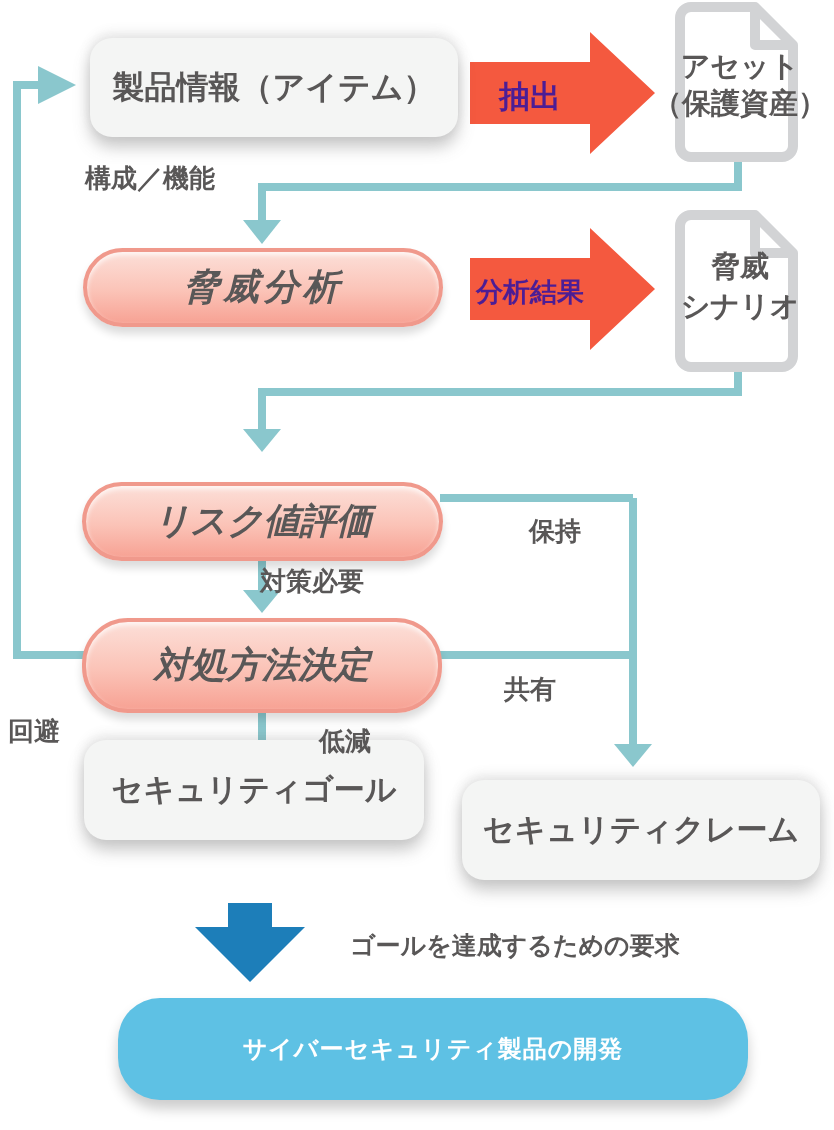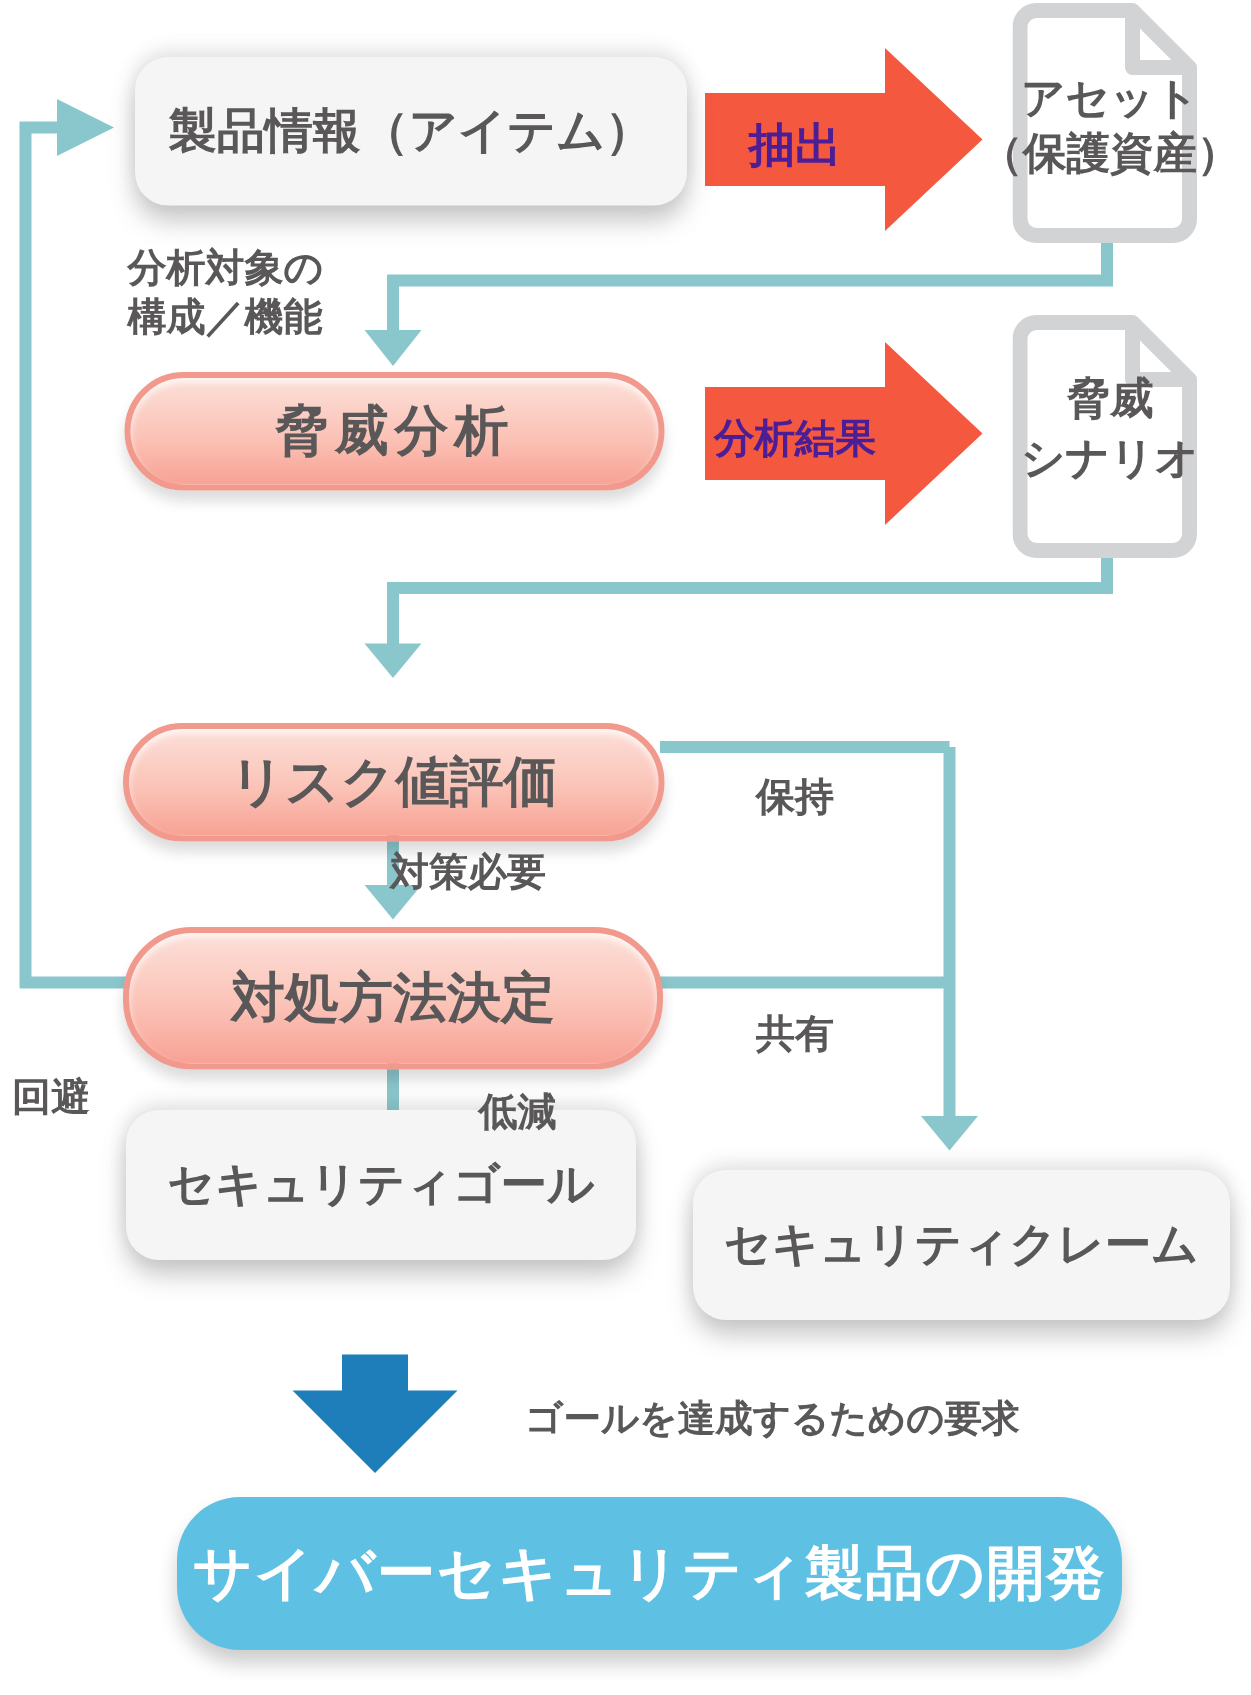--- a/index.html
+++ b/index.html
@@ -13,20 +13,21 @@
     font-weight:bold;color:#595757;box-sizing:border-box;z-index:3;
   }
   .whitebox{
     background:#f4f5f4;border-radius:22px;
     box-shadow:0 10px 16px rgba(95,95,95,.35), 0 -5px 12px rgba(95,95,95,.14);
   }
   .pill{
     border:4px solid #f0998c;border-radius:46px;
     background:linear-gradient(180deg,#fcdfd8 0%,#fbc3b7 55%,#f7a294 100%);
     box-shadow:0 7px 9px rgba(0,0,0,.14), inset 0 3px 5px rgba(255,255,255,.75);
+    font-style:italic;
   }
   .bluebox{
     background:#5ec1e4;border-radius:42px;color:#ffffff;
     box-shadow:0 9px 13px rgba(0,0,0,.2);letter-spacing:1px;
   }
   .elabel{
     position:absolute;font-weight:bold;color:#595757;text-align:center;z-index:4;white-space:nowrap;
   }
   .wlabel{color:#4c1d95;}
   .doctext{
@@ -80,41 +81,40 @@
   <div class="abs node pill" style="left:83px;top:248px;width:360px;height:79px;font-size:36px;letter-spacing:4px;">脅威分析</div>
 
   <div class="abs node pill" style="left:82px;top:482px;width:361px;height:79px;font-size:36px;">リスク値評価</div>
 
   <div class="abs node pill" style="left:82px;top:618px;width:360px;height:95px;font-size:36px;">対処方法決定</div>
 
   <div class="abs node whitebox" style="left:84px;top:740px;width:340px;height:100px;font-size:31px;">セキュリティゴール</div>
 
   <div class="abs node whitebox" style="left:462px;top:780px;width:358px;height:100px;font-size:31px;">セキュリティクレーム</div>
 
-  <div class="abs node bluebox" style="left:118px;top:998px;width:630px;height:102px;font-size:39px;">サイバーセキュリティ製品の開発</div>
+  <div class="abs node bluebox" style="left:118px;top:998px;width:630px;height:102px;font-size:24px;">サイバーセキュリティ製品の開発</div>
 
   <div class="doctext" style="left:642px;top:48px;width:196px;font-size:29px;line-height:37px;">
     <div>アセット</div>
     <div>（保護資産）</div>
   </div>
   <div class="doctext" style="left:655px;top:246px;width:170px;font-size:29px;line-height:40px;">
     <div>脅威</div>
     <div>シナリオ</div>
   </div>
 
   <div class="elabel" style="left:85px;top:162px;font-size:26px;line-height:33px;text-align:left;">
-    <div>分析対象の</div>
     <div>構成／機能</div>
   </div>
 
   <div class="elabel wlabel" style="left:470px;top:76px;width:120px;font-size:31px;">抽出</div>
 
   <div class="elabel wlabel" style="left:462px;top:274px;width:136px;font-size:27px;">分析結果</div>
 
-  <div class="elabel" style="left:478px;top:514px;width:104px;font-size:26px;">保持</div>
+  <div class="elabel" style="left:503px;top:514px;width:104px;font-size:26px;">保持</div>
 
   <div class="elabel" style="left:245px;top:564px;width:134px;font-size:26px;">対策必要</div>
 
   <div class="elabel" style="left:478px;top:672px;width:104px;font-size:26px;">共有</div>
 
   <div class="elabel" style="left:5px;top:685px;width:58px;font-size:26px;margin-top:29px;">回避</div>
 
   <div class="elabel" style="left:316px;top:724px;width:58px;font-size:26px;">低減</div>
 
   <div class="elabel" style="left:350px;top:929px;font-size:25px;">ゴールを達成するための要求</div>

